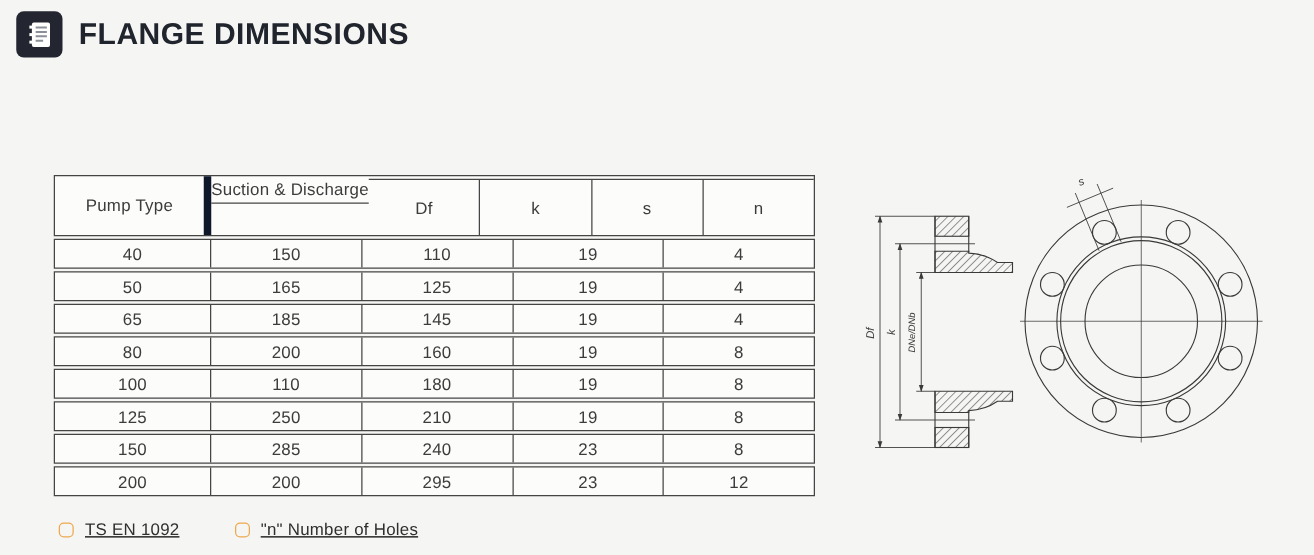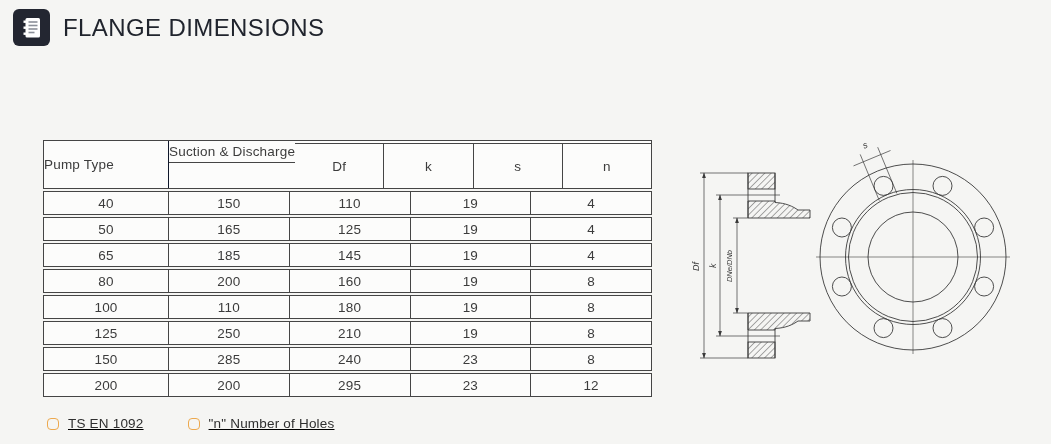--- a/index.html
+++ b/index.html
@@ -7,29 +7,29 @@
     position:relative; width:1051px; height:444px; margin:0 auto;
     background:#f5f5f3; overflow:hidden;
     font-family:"Liberation Sans", sans-serif;
   }
   
   .title-bar { position:absolute; left:13px; top:9px; display:flex; align-items:center; gap:13px; }
   .title-icon {
     width:37px; height:37px; background:#232631; border-radius:6px;
     display:flex; align-items:center; justify-content:center; flex:0 0 auto;
   }
-  .title-text { font-size:24px; font-weight:normal; color:#20242d; letter-spacing:.4px; }
+  .title-text { font-size:24px; font-weight:bold; color:#20242d; letter-spacing:.4px; }
 
   
   .dim-table { position:absolute; left:43px; top:140px; width:609px; }
   .t-box { box-sizing:border-box; border:1px solid #454545; background:#fcfcfb; }
   .thead { display:flex; height:49px; }
   .corner-cell {
-    box-sizing:border-box; width:125px; border-right:1px solid #0f172a;
-    display:flex; align-items:center; justify-content:flex-start;
+    box-sizing:border-box; width:125px; border-right:6px solid #0f172a;
+    display:flex; align-items:center; justify-content:center;
   }
   .head-right { flex:1; display:flex; flex-direction:row; }
   .group-row {
     box-sizing:border-box; height:22px; border-bottom:1px solid #454545;
     display:flex; align-items:center; justify-content:center;
   }
   .sub-row { box-sizing:border-box; margin-top:2px; border-top:1px solid #454545; flex:1; display:flex; }
   .cell-txt { font-size:13.5px; color:#3c3c3c; letter-spacing:.2px; }
   .sub-cell, .d-cell {
     box-sizing:border-box; flex:1; border-right:1px solid #454545;

